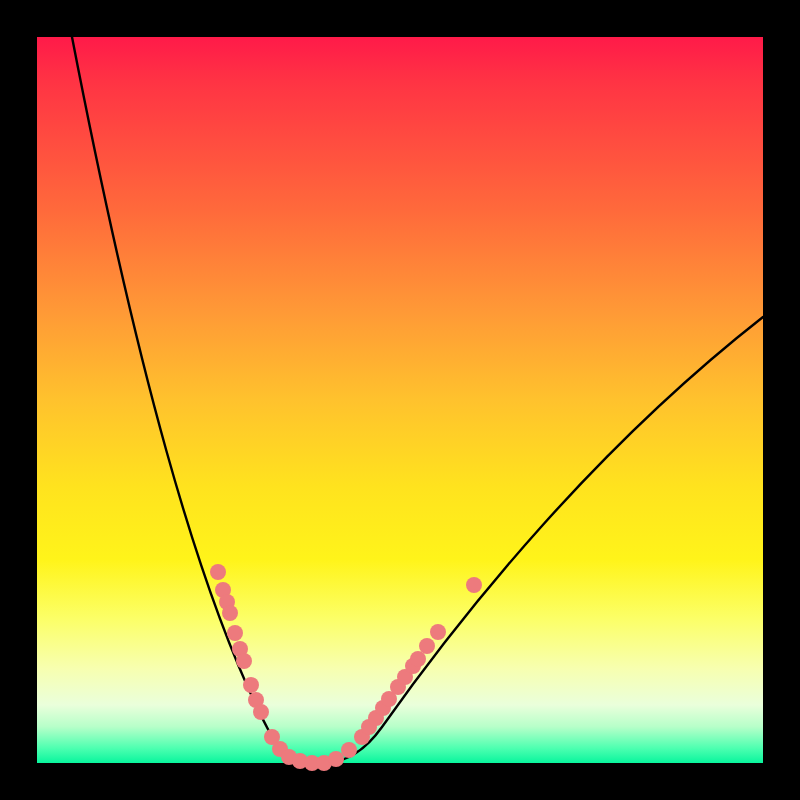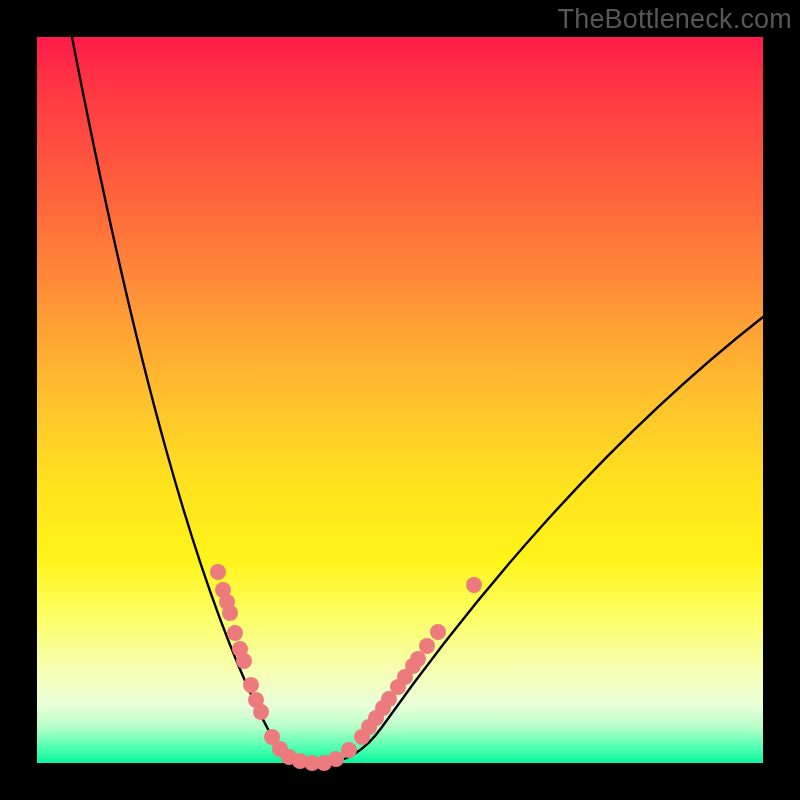--- a/index.html
+++ b/index.html
@@ -60,21 +60,20 @@
     width: 726px;
     height: 726px;
     overflow: visible;
   }
 </style>
 </head>
 <body>
 
 <div class="frame">
 
-  <div class="watermark">TheBottleneck.com</div>
 
   <div class="plot-area">
     <svg class="curve-layer" viewBox="0 0 726 726" preserveAspectRatio="none">
       <path fill="none" stroke="#000" stroke-width="2.4" stroke-linecap="round" d="M 35 0 C 95 310, 160 560, 235 700 C 250 722, 268 726, 285 726 C 305 726, 325 718, 345 690 C 430 570, 560 410, 726 280"></path>
       <g id="dots">
           <circle cx="181" cy="535" r="8" fill="#ed7a7d"></circle>
           <circle cx="186" cy="553" r="8" fill="#ed7a7d"></circle>
           <circle cx="190" cy="565" r="8" fill="#ed7a7d"></circle>
           <circle cx="193" cy="576" r="8" fill="#ed7a7d"></circle>
           <circle cx="198" cy="596" r="8" fill="#ed7a7d"></circle>

